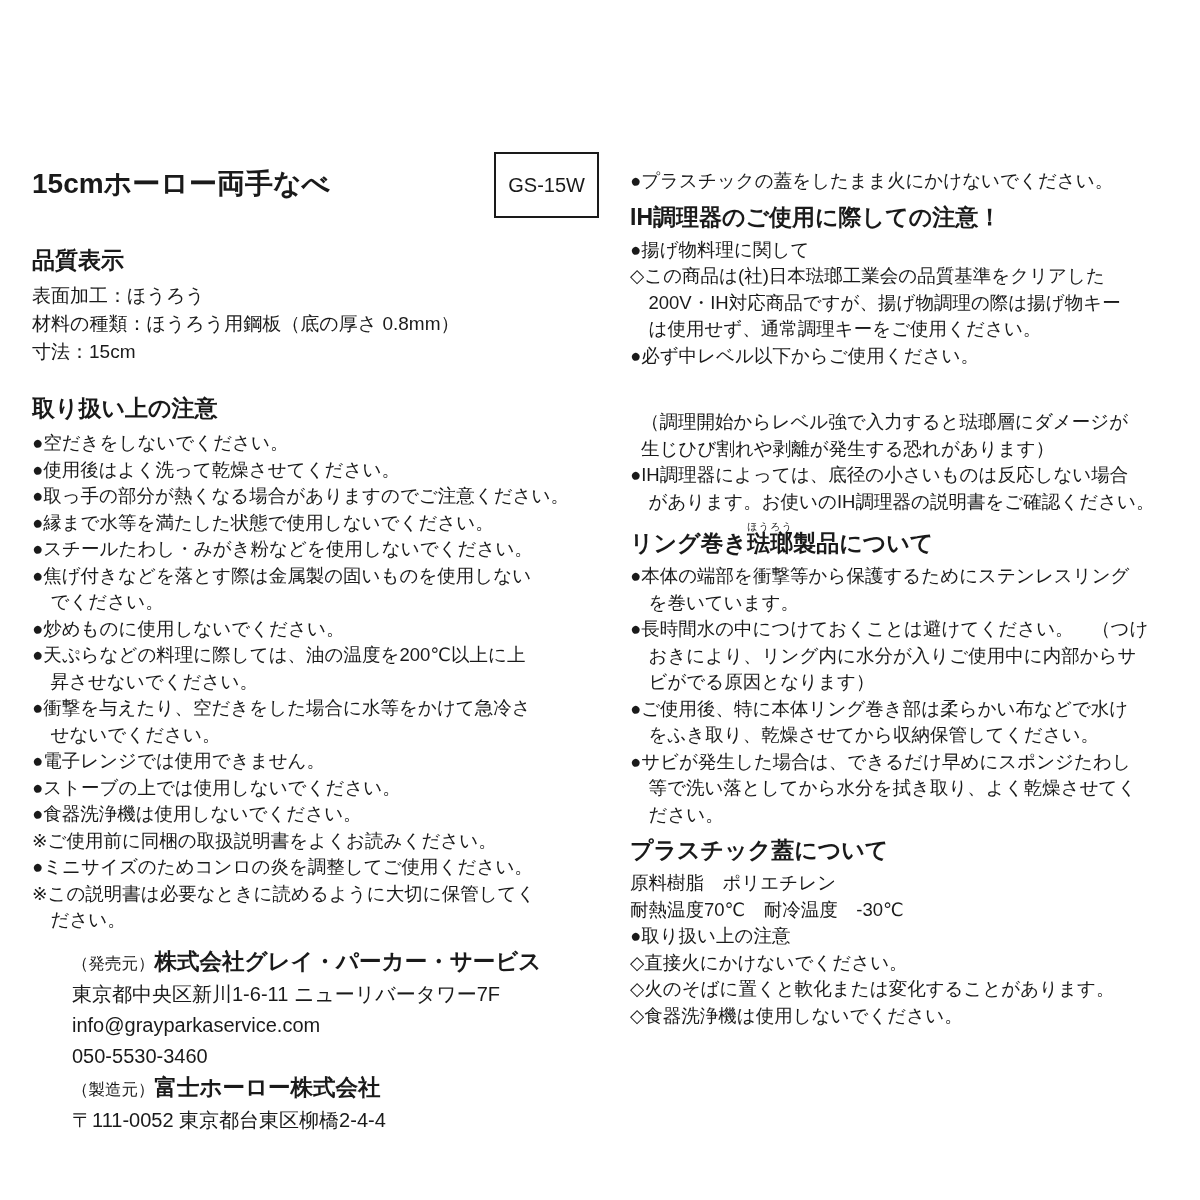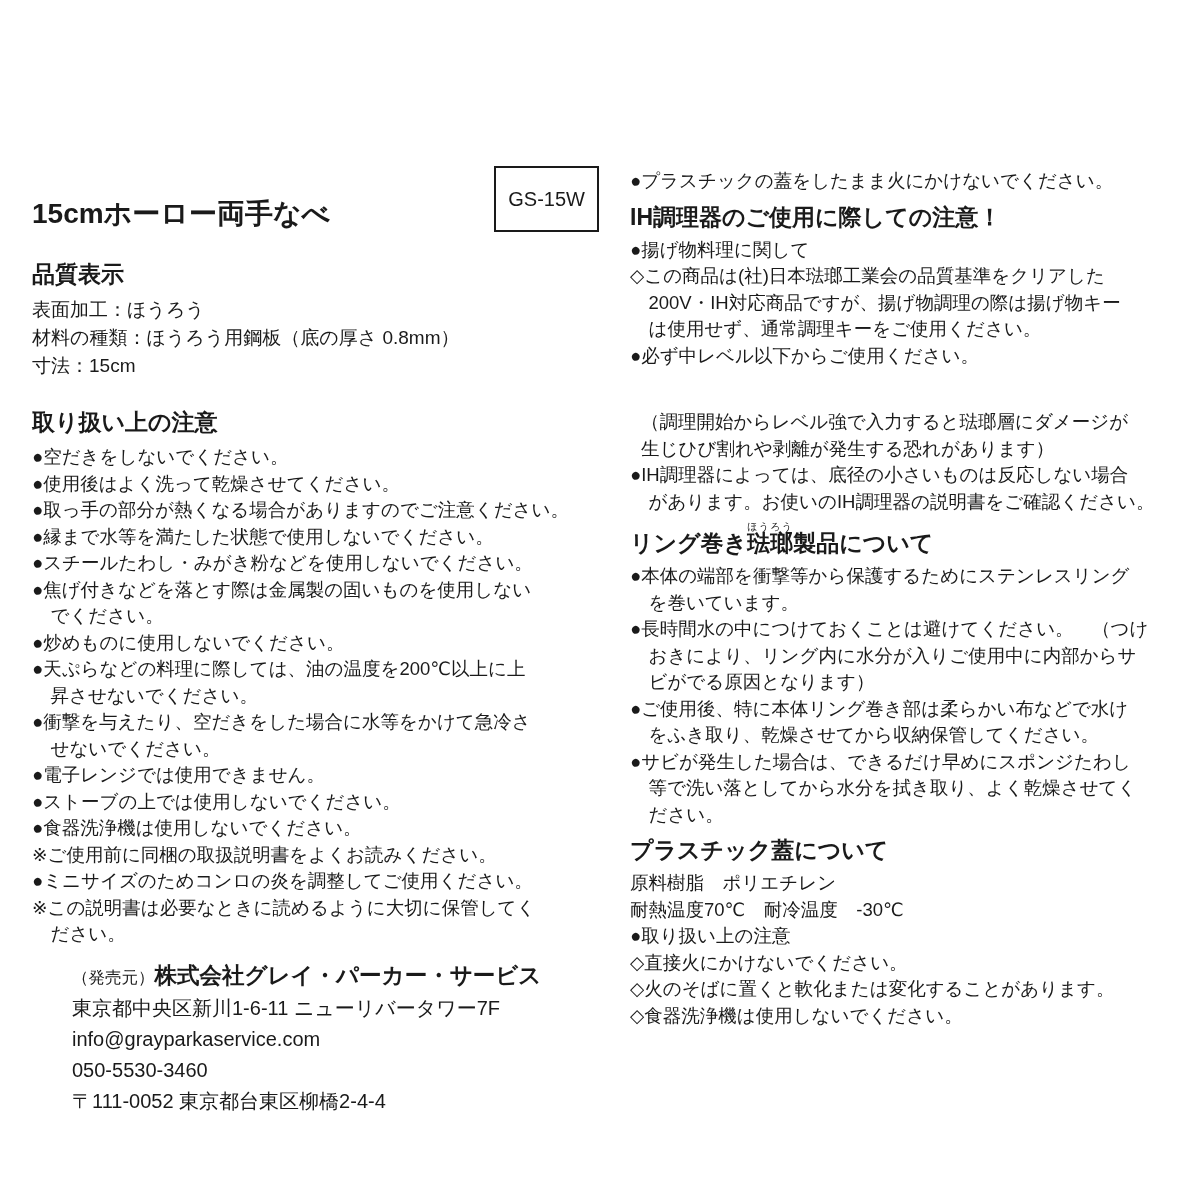--- a/index.html
+++ b/index.html
@@ -8,27 +8,27 @@
     width:1200px;height:1200px;
     background:#fff;
     color:#1a1a1a;
     font-family:"Liberation Sans","DejaVu Sans",sans-serif;
     overflow:hidden;
   }
   .col{position:absolute;top:150px;}
   .col-left{left:32px;width:575px;}
   .col-right{left:630px;top:168px;width:548px;}
 
-  .title-row{display:flex;align-items:flex-end;justify-content:space-between;}
+  .title-row{display:flex;align-items:center;justify-content:space-between;}
   .doc-title{font-size:28px;font-weight:bold;line-height:36px;letter-spacing:0;}
   .model-badge{
     font-size:20px;line-height:24px;
     border:2px solid #1a1a1a;
     padding:19px 12px;
-    margin:16px 8px 0 0;
+    margin:2px 8px 0 0;
     white-space:nowrap;
   }
 
   h2.sec{font-size:23px;font-weight:bold;line-height:30px;margin:0;}
   .col-left h2.sec{margin-top:27px;margin-bottom:7px;}
   .col-right h2.sec{margin-top:7px;margin-bottom:5px;}
 
   .spec-line{font-size:19px;line-height:28px;margin:0;}
 
   .item{
@@ -83,20 +83,21 @@
     <p class="item">※ご使用前に同梱の取扱説明書をよくお読みください。</p>
     <p class="item">●ミニサイズのためコンロの炎を調整してご使用ください。</p>
     <p class="item">※この説明書は必要なときに読めるように大切に保管してく
 ださい。</p>
 
     <div class="company-block">
       <p class="company-row"><span class="company-label">（発売元）</span><span class="company-name">株式会社グレイ・パーカー・サービス</span></p>
       <p class="company-row">東京都中央区新川1-6-11 ニューリバータワー7F</p>
       <p class="company-row">info@grayparkaservice.com</p>
       <p class="company-row">050-5530-3460</p>
+      <p class="company-row"><span class="company-label">（製造元）</span><span class="company-name">富士ホーロー株式会社</span></p>
       <p class="company-row">〒111-0052 東京都台東区柳橋2-4-4</p>
     </div>
   </div>
 
   <div class="col col-right">
 
     <p class="item">●プラスチックの蓋をしたまま火にかけないでください。</p>
 
     <h2 class="sec">IH調理器のご使用に際しての注意！</h2>
     <p class="item">●揚げ物料理に関して</p>

